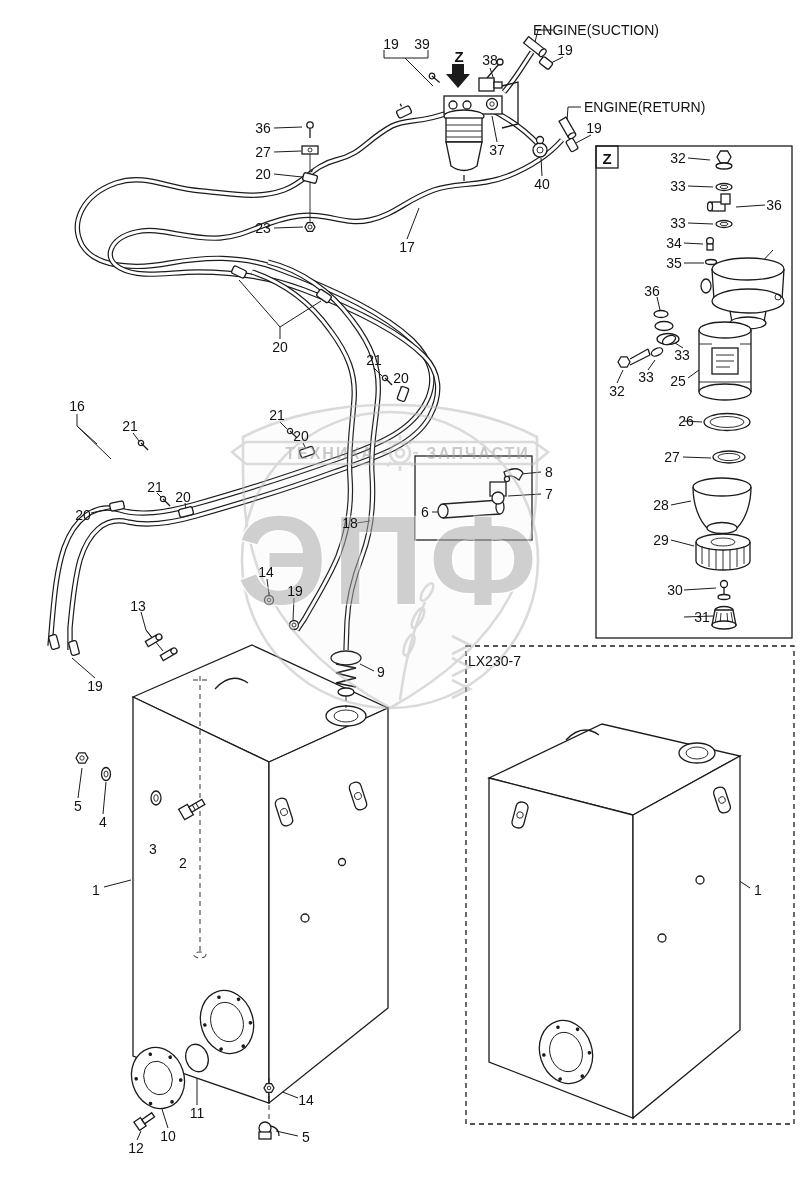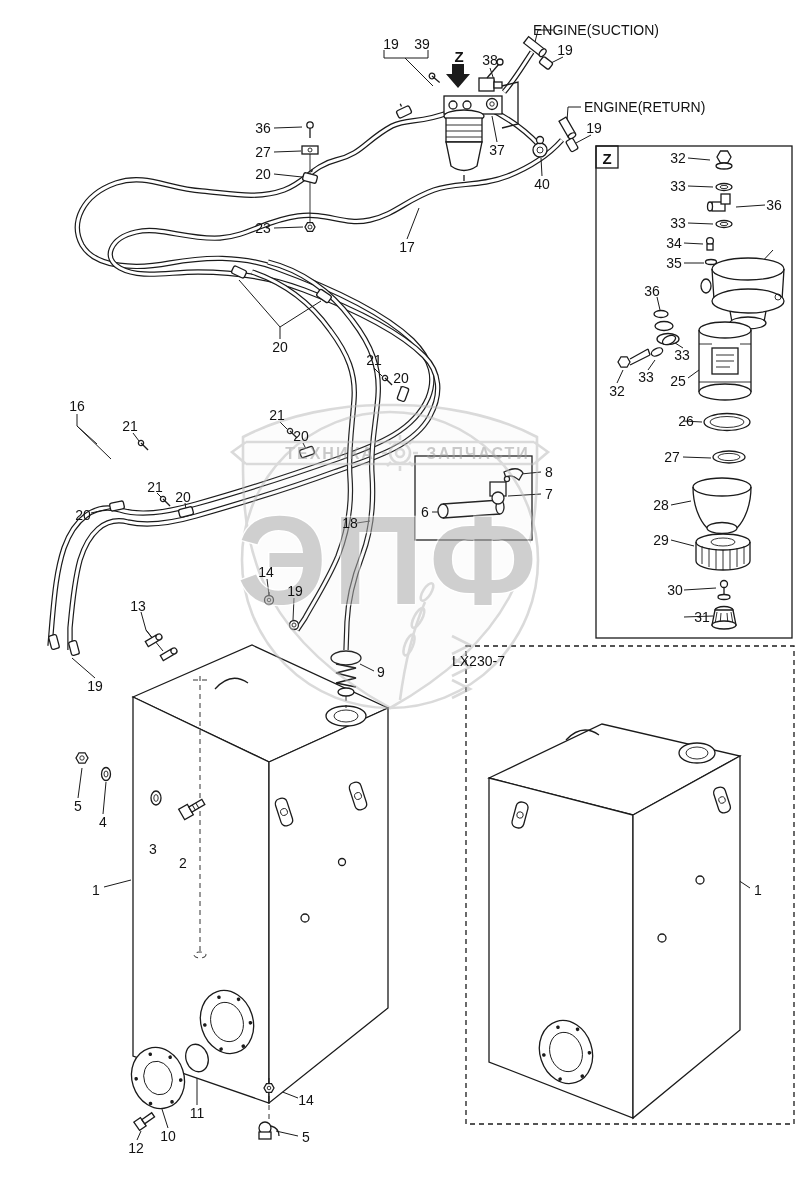--- a/index.html
+++ b/index.html
@@ -499,16 +499,16 @@
       <span class="callout" style="left: 682px; top: 355px;">33</span>
       <span class="callout" style="left: 646px; top: 377px;">33</span>
       <span class="callout" style="left: 678px; top: 381px;">25</span>
       <span class="callout" style="left: 617px; top: 391px;">32</span>
       <span class="callout" style="left: 672px; top: 421px; margin-left: 14px;">26</span>
       <span class="callout" style="left: 672px; top: 457px;">27</span>
       <span class="callout" style="left: 661px; top: 505px;">28</span>
       <span class="callout" style="left: 661px; top: 540px;">29</span>
       <span class="callout" style="left: 675px; top: 590px;">30</span>
       <span class="callout" style="left: 675px; top: 617px; margin-left: 27px;">31</span>
-      <span class="callout anchor-start" style="left: 452px; top: 661px; text-align: right;">LX230-7</span>
+      <span class="callout anchor-start" style="left: 468px; top: 661px; text-align: right;">LX230-7</span>
       <span class="callout" style="left: 758px; top: 890px;">1</span>
     </div>
 </div>
 
 </body></html>

